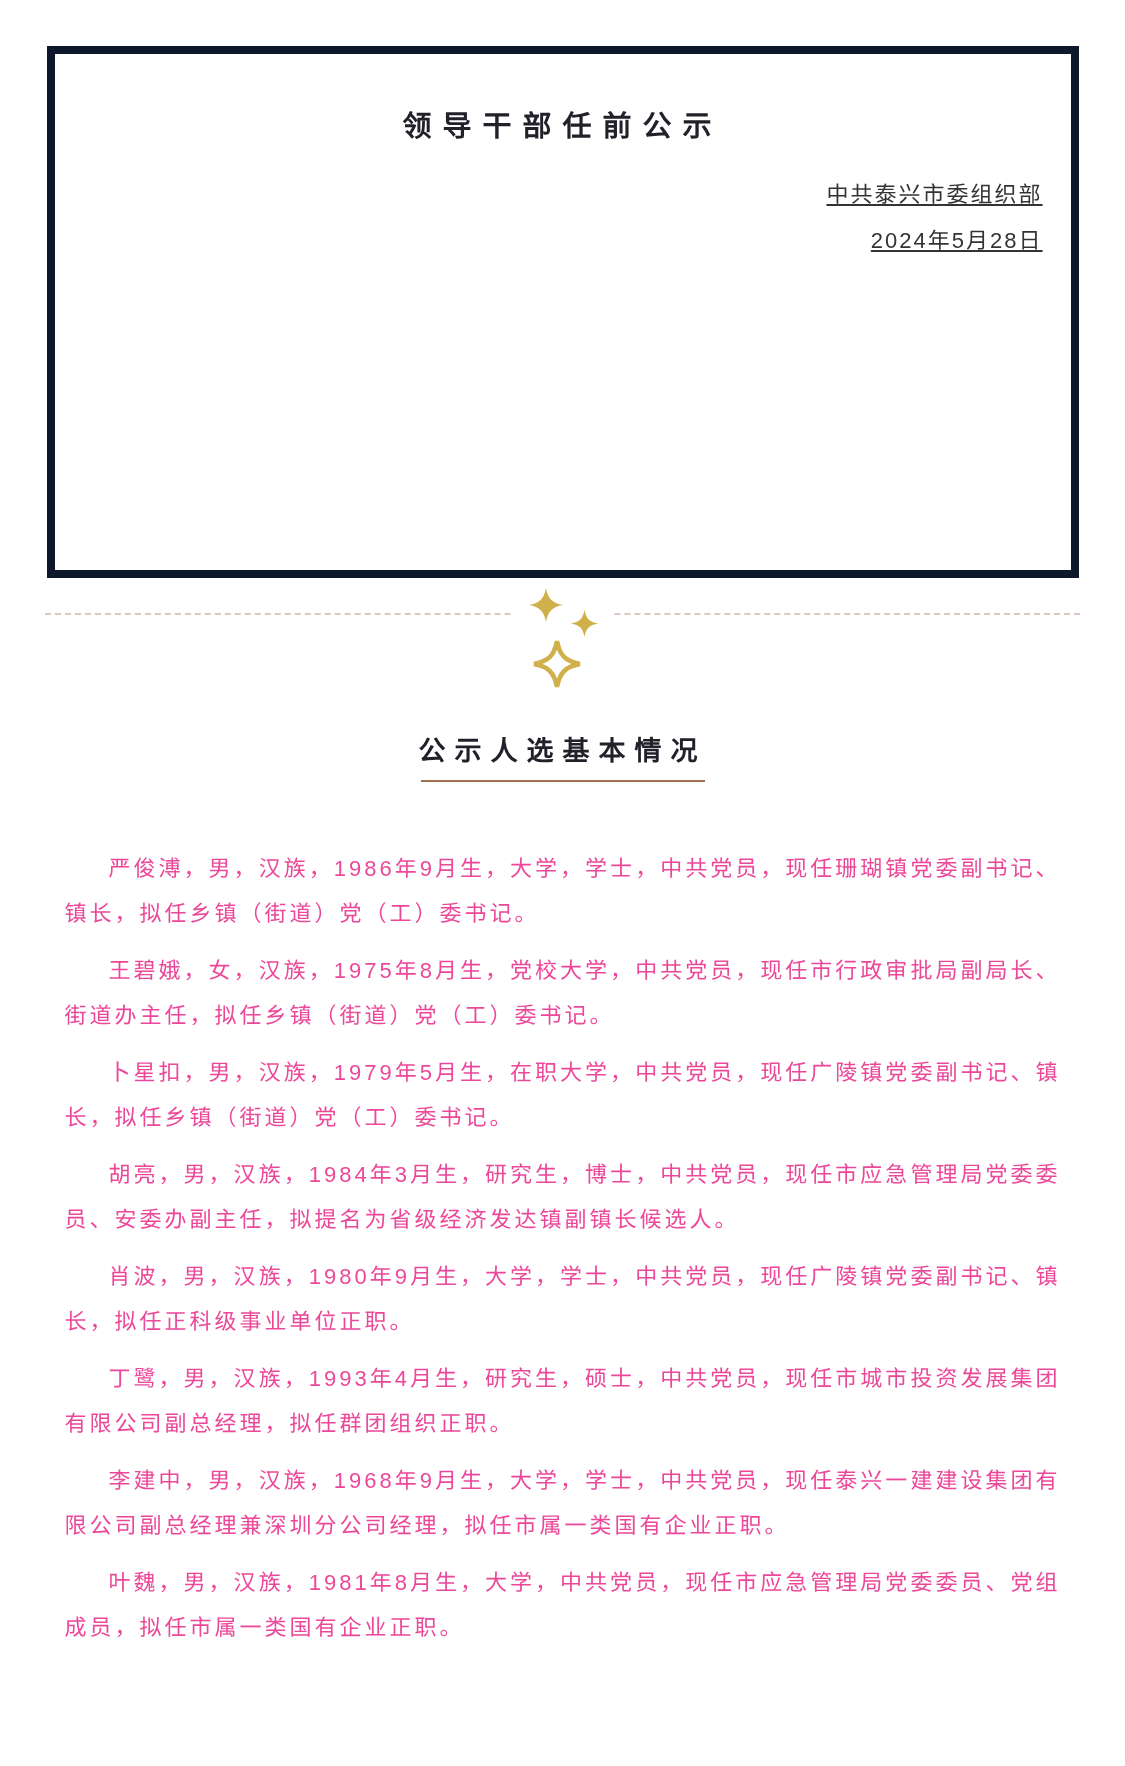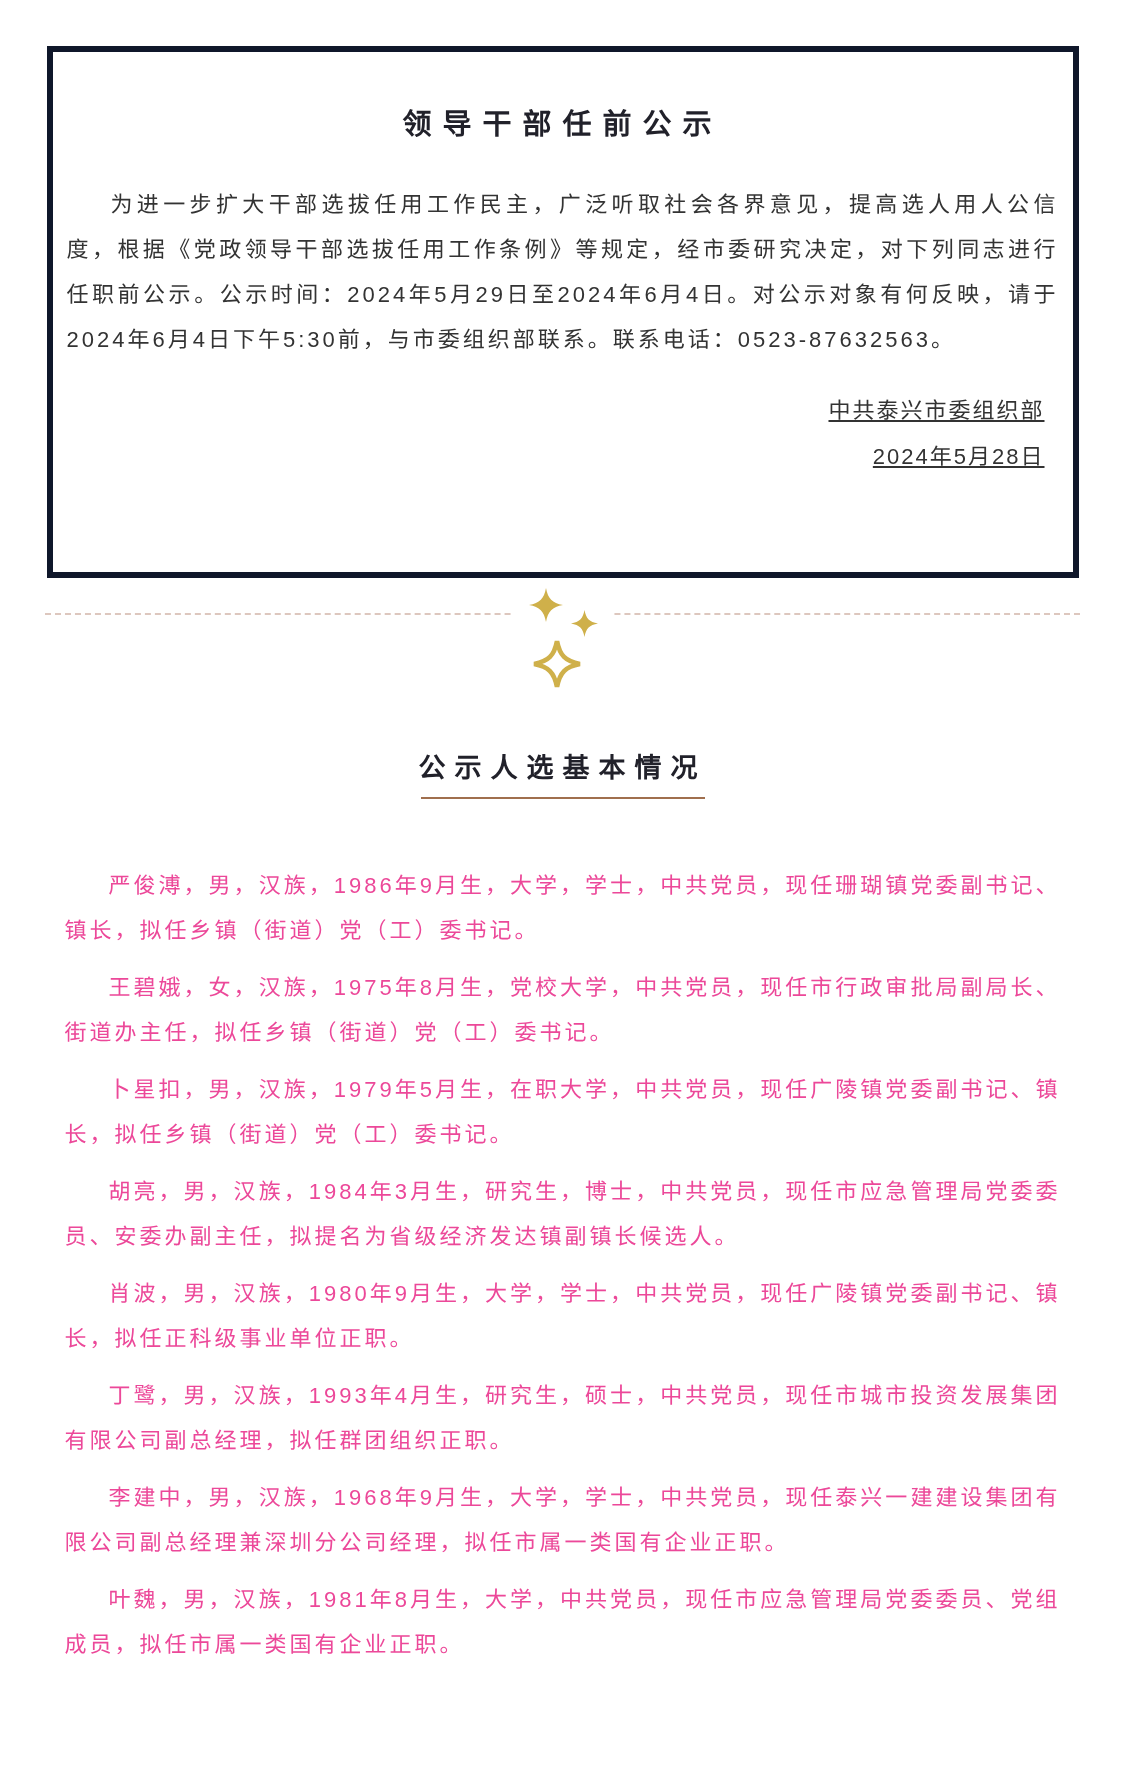--- a/index.html
+++ b/index.html
@@ -17,21 +17,21 @@
     height: 1766px;
     background: #ffffff;
   }
 
   
   .notice-card {
     box-sizing: border-box;
     width: 1032px;
     height: 532px;
     margin: 46px auto 0;
-    border: 6px solid #0f172a;
+    border: 8px solid #0f172a;
     padding: 52px 14px 0 14px;
     background: #ffffff;
   }
   .notice-title {
     text-align: center;
     font-size: 29px;
     line-height: 40px;
     font-weight: bold;
     letter-spacing: 11px;
     color: #21212a;
@@ -78,21 +78,21 @@
     height: 114px;
     background: #ffffff;
   }
   .sparkle { position: absolute; display: block; }
   .sparkle-large   { left: 16px; top: 2px;  width: 34px; height: 34px; }
   .sparkle-small   { left: 58px; top: 24px; width: 27px; height: 27px; }
   .sparkle-outline { left: 18px; top: 52px; width: 52px; height: 52px; }
 
   
   .section-heading {
-    margin-top: 43px;
+    margin-top: 26px;
     text-align: center;
     font-size: 27px;
     line-height: 34px;
     font-weight: bold;
     letter-spacing: 9px;
     color: #21212a;
   }
   .heading-underline {
     width: 284px;
     height: 2px;
@@ -116,21 +116,20 @@
   }
 </style>
 </head>
 <body>
 
 <div class="page">
 
   <div class="notice-card">
     <div class="notice-title">领导干部任前公示</div>
 
-    <p class="notice-paragraph">为进一步扩大干部选拔任用工作民主，广泛听取社会各界意见，提高选人用人公信度，根据《党政领导干部选拔任用工作条例》等规定，经市委研究决定，对下列同志进行任职前公示。公示时间：2024年5月29日至2024年6月4日。对公示对象有何反映，请于2024年6月4日下午5:30前，与市委组织部联系。联系电话：0523-87632563。</p>
 
     <div class="notice-signature">
       <div>中共泰兴市委组织部</div>
       <div>2024年5月28日</div>
     </div>
   </div>
 
   <div class="section-divider">
     <div class="divider-dashes"></div>
     <div class="sparkles-ornament">

